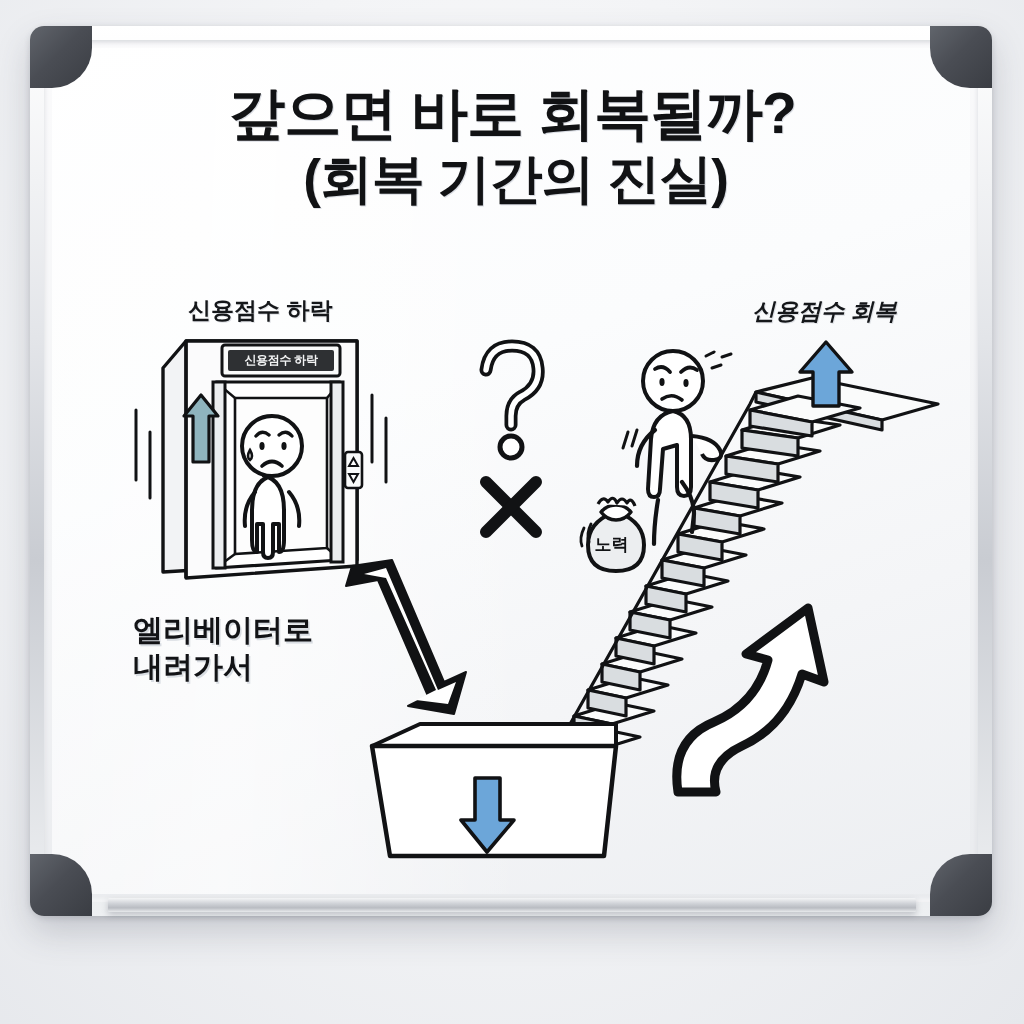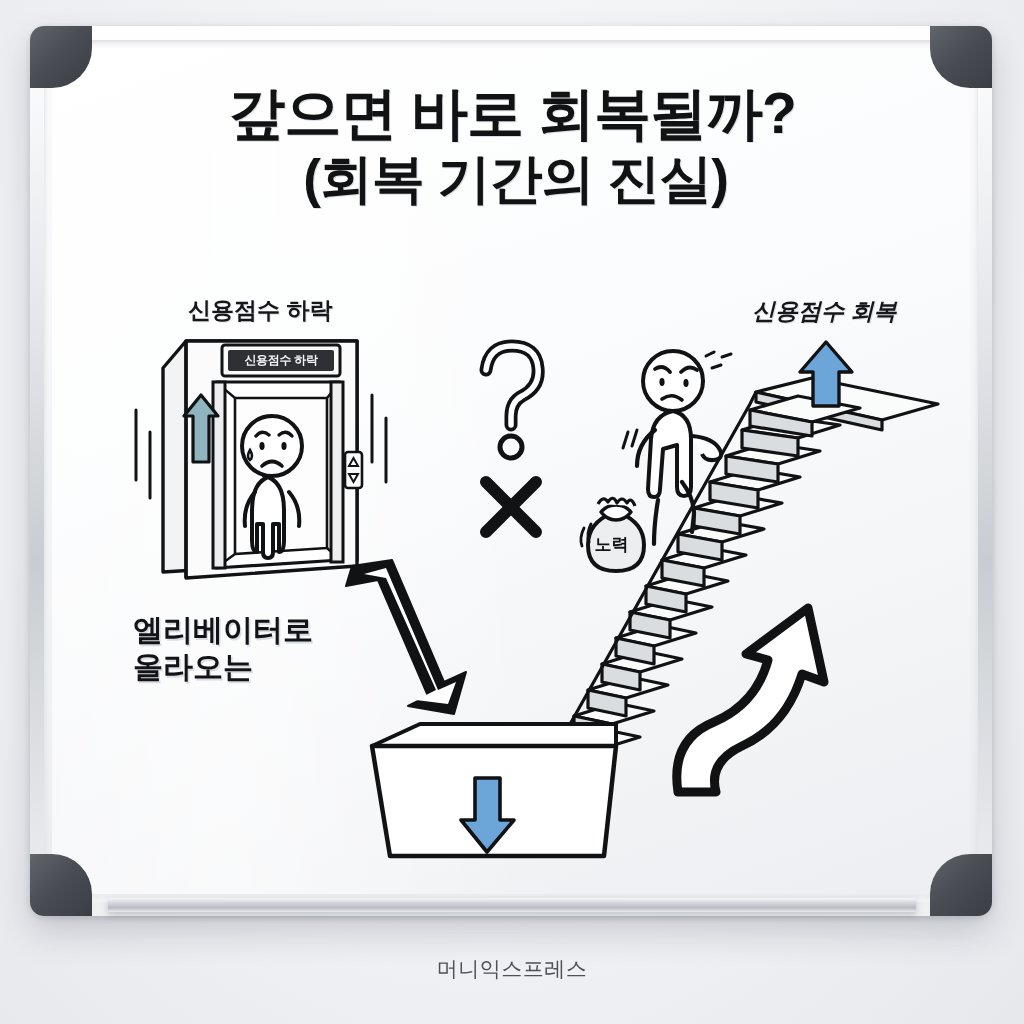--- a/index.html
+++ b/index.html
@@ -301,19 +301,18 @@
   <div style="position:absolute;left:228px;top:351px;width:106px;height:19px;display:flex;align-items:center;justify-content:center;">
     <span style="font-size:12px;font-weight:800;color:#f2f3f4;white-space:nowrap;letter-spacing:-.3px;">신용점수 하락</span>
   </div>
 
   <div style="position:absolute;left:588px;top:531px;width:47px;height:26px;display:flex;align-items:center;justify-content:center;">
     <span style="font-size:17px;font-weight:800;color:#111214;">노력</span>
   </div>
 
   <div class="caption cap-left">
     <div>엘리베이터로</div>
-    <div>올라오는</div>
-  </div>
-
-
-  <div class="watermark">머니익스프레스</div>
+    <div>내려가서</div>
+  </div>
+
+
 
 </div>
 
 </body></html>

